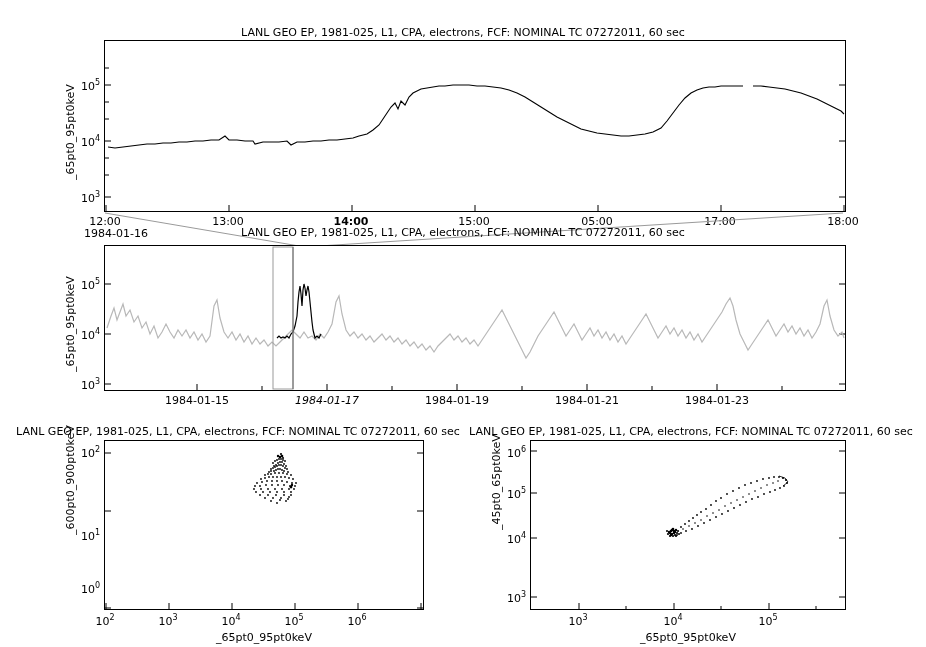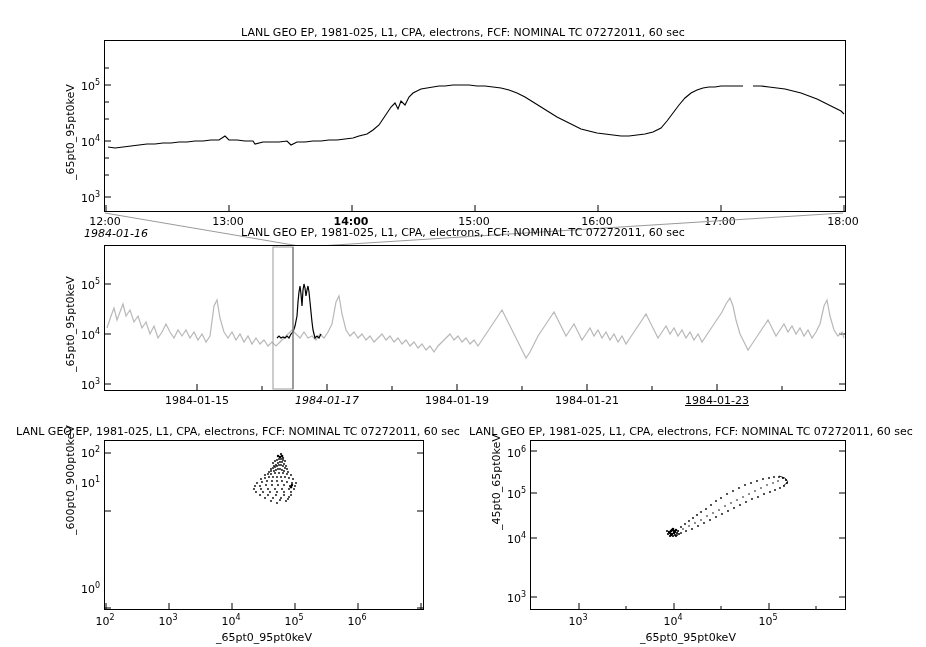--- a/index.html
+++ b/index.html
@@ -91,25 +91,25 @@
         648,45 656,45 664,46 672,47 680,48 688,50 696,52 704,55 712,58 720,62
         728,66 736,70 739,73
       "></polyline>
     </svg>
   </div>
 
   <div class="tick-x" style="left:84px;top:215px;width:42px;">12:00</div>
   <div class="tick-x" style="left:207px;top:215px;width:42px;">13:00</div>
   <div class="tick-x" style="left:330px;top:215px;width:42px;font-weight:bold;">14:00</div>
   <div class="tick-x" style="left:453px;top:215px;width:42px;text-align:center;">15:00</div>
-  <div class="tick-x" style="left:576px;top:215px;width:42px;">16:00</div>
+  <div class="tick-x" style="left:576px;top:215px;width:42px;">05:00</div>
   <div class="tick-x" style="left:699px;top:215px;width:42px;">17:00</div>
   <div class="tick-x" style="left:822px;top:215px;width:42px;">18:00</div>
 
-  <div class="xlabel" style="left:84px;top:227px;width:120px;text-align:left;font-style:italic;">1984-01-16</div>
+  <div class="xlabel" style="left:84px;top:227px;width:120px;text-align:left;">1984-01-16</div>
 </div>
 
 <svg class="panel" style="left:104px;top:212px;" width="742" height="36">
   <line x1="1" y1="1" x2="195" y2="34" stroke="#9a9a9a" stroke-width="1"></line>
   <line x1="739" y1="1" x2="215" y2="34" stroke="#9a9a9a" stroke-width="1"></line>
 </svg>
 
 <div class="panel">
   <div class="ptitle" style="left:0px;top:226px;width:926px;">LANL GEO EP, 1981-025, L1, CPA, electrons, FCF: NOMINAL TC 07272011, 60 sec</div>
 
@@ -177,32 +177,32 @@
 
       <rect x="168" y="1" width="20" height="142" fill="none" stroke="#9a9a9a" stroke-width="1"></rect>
       <line x1="188" y1="1" x2="188" y2="143" stroke="#6a6a6a" stroke-width="1"></line>
     </svg>
   </div>
 
   <div class="tick-x" style="left:151px;top:394px;width:92px;">1984-01-15</div>
   <div class="tick-x" style="left:281px;top:394px;width:92px;font-style:italic;">1984-01-17</div>
   <div class="tick-x" style="left:411px;top:394px;width:92px;">1984-01-19</div>
   <div class="tick-x" style="left:541px;top:394px;width:92px;">1984-01-21</div>
-  <div class="tick-x" style="left:671px;top:394px;width:92px;text-decoration:underline;">1984-01-23</div>
+  <div class="tick-x" style="left:671px;top:394px;width:92px;">1984-01-23</div>
 </div>
 
 <div class="panel">
   <div class="ptitle" style="left:8px;top:425px;width:460px;">LANL GEO EP, 1981-025, L1, CPA, electrons, FCF: NOMINAL TC 07272011, 60 sec</div>
 
   <div class="ylabel" style="left:64px;top:535px;">_600pt0_900pt0keV</div>
 
   <div class="tick-y" style="left:74px;top:445px;width:26px;">
     <span>10</span><span class="sup">2</span>
   </div>
-  <div class="tick-y" style="left:74px;top:475px;width:26px;">
+  <div class="tick-y" style="left:74px;top:528px;width:26px;">
     <span>10</span><span class="sup">1</span>
   </div>
   <div class="tick-y" style="left:74px;top:581px;width:26px;">
     <span>10</span><span class="sup">0</span>
   </div>
 
   <div class="frame" style="left:104px;top:440px;width:320px;height:170px;">
     <svg width="318" height="168" viewBox="0 0 318 168">
       <g stroke="#000" stroke-width="1">
         <line x1="0" y1="12" x2="6" y2="12"></line>

